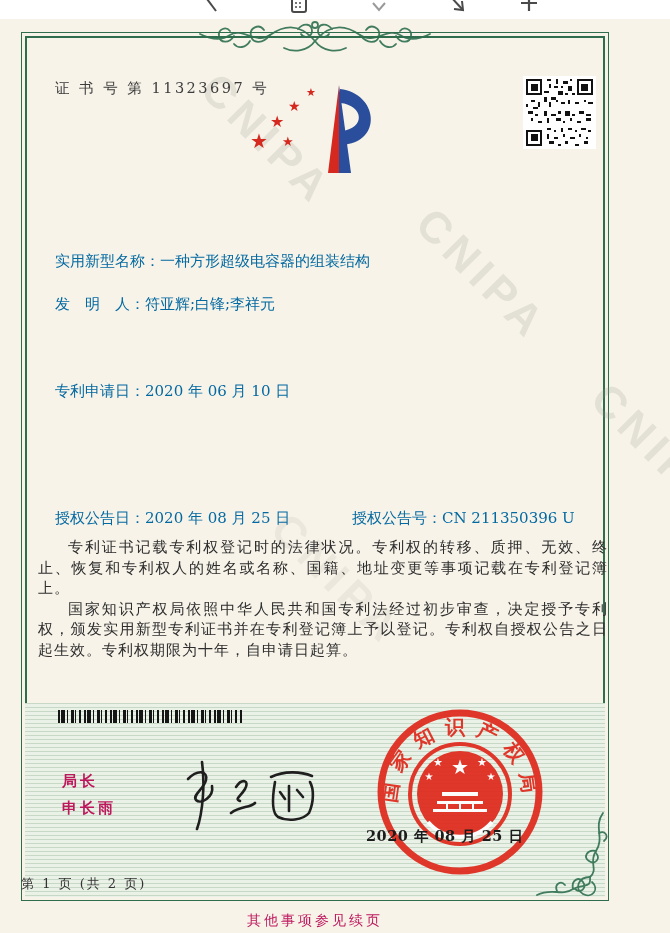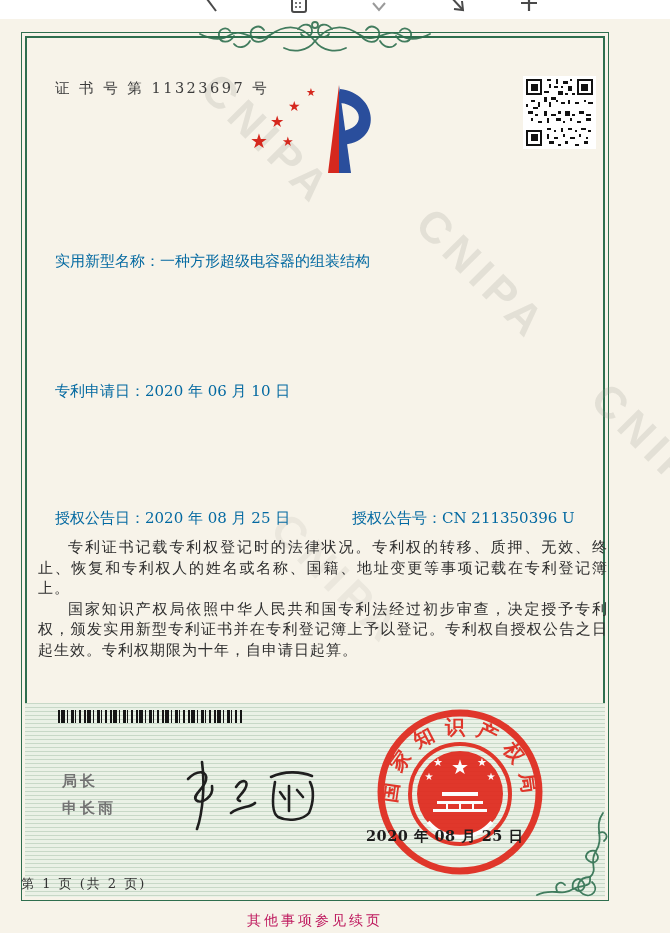--- a/index.html
+++ b/index.html
@@ -69,21 +69,21 @@
       #151515 0 2px, transparent 2px 3px,
       #151515 3px 7px, transparent 7px 9px,
       #151515 9px 10px, transparent 10px 13px,
       #151515 13px 16px, transparent 16px 17px,
       #151515 17px 18px, transparent 18px 21px,
       #151515 21px 23px, transparent 23px 26px);
   }
   #director-title, #director-name {
     position:absolute; left:62px; z-index:4;
     font-family:"Liberation Sans", sans-serif; font-weight:bold;
-    font-size:15px; color:#737373; letter-spacing:3px;
+    font-size:15px; color:#be185d; letter-spacing:3px;
   }
   #director-title { top:753px; }
   #director-name  { top:780px; }
   #signature { position:absolute; left:168px; top:738px; width:170px; height:78px; z-index:4; }
   #seal { position:absolute; left:370px; top:683px; width:180px; height:180px; z-index:4; opacity:0.92; }
   #seal-date {
     position:absolute; left:366px; top:808px; width:140px; z-index:5;
     font-size:14.5px; font-weight:bold; color:#1c1c1c; letter-spacing:0.5px; white-space:nowrap;
   }
   #page-info {
@@ -252,20 +252,23 @@
             <rect x="21" y="28" width="2" height="1"></rect>
             <rect x="25" y="27" width="2" height="1"></rect>
         </g>
       </svg>
     </div>
 
 
     <div class="frow" style="top:233px">
       <span class="flabel">实用新型名称：</span><span>一种方形超级电容器的组装结构</span>
     </div>
+    <div class="frow" style="top:276px">
+      <span class="flabel">发　明　人：</span><span>符亚辉;白锋;李祥元</span>
+    </div>
     <div class="frow" style="top:363px">
       <span class="flabel">专利申请日：</span><span>2020 年 06 月 10 日</span>
     </div>
     <div class="frow" id="field-address" style="top:444px">
     </div>
     <div class="frow" style="top:490px">
       <span class="flabel">授权公告日：</span><span>2020 年 08 月 25 日</span>
     </div>
     <div class="frow" style="top:490px; left:352px">
       <span class="flabel">授权公告号：</span><span>CN 211350396 U</span>

